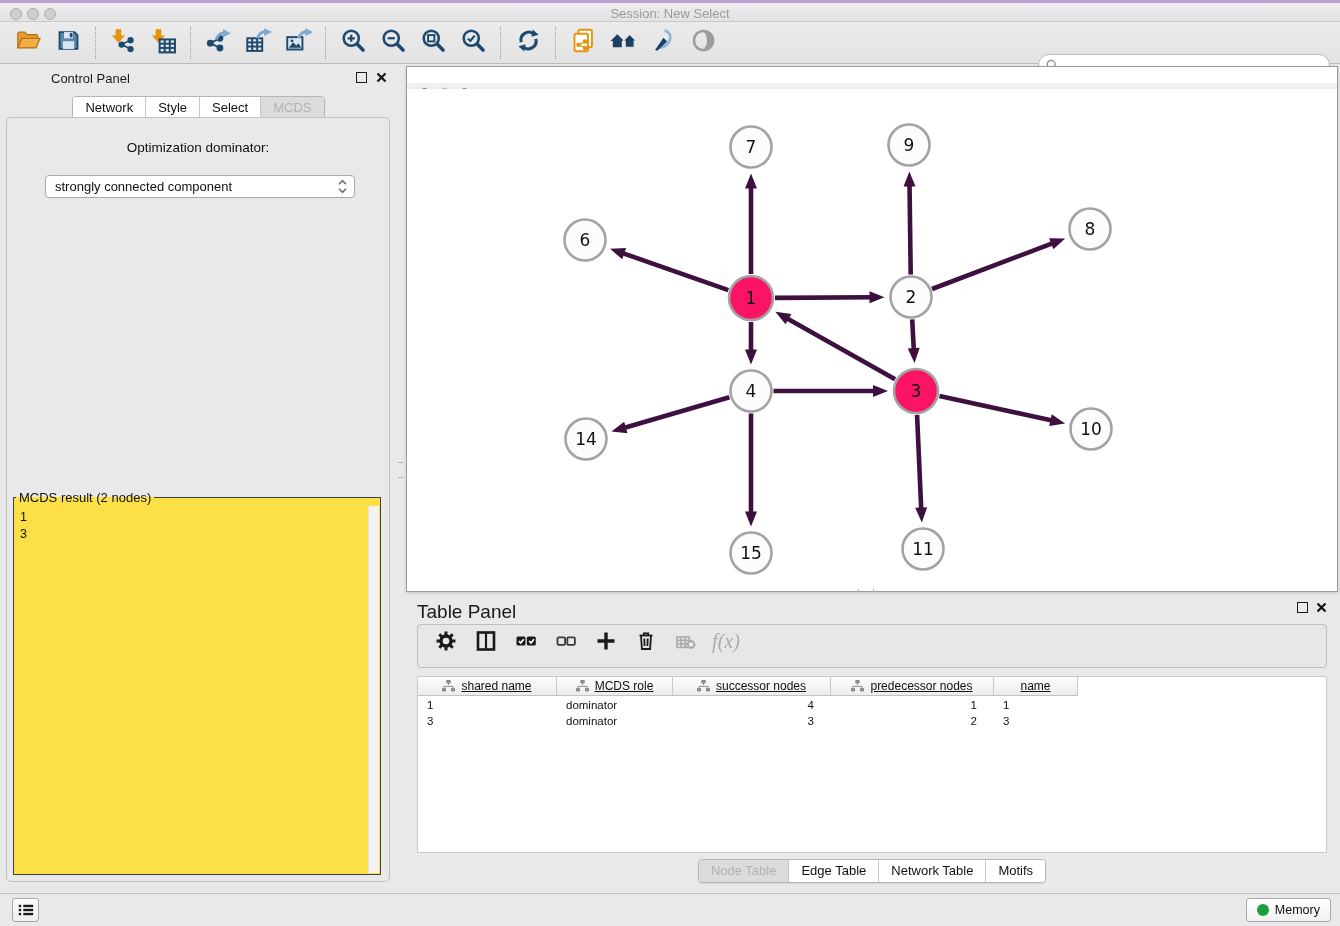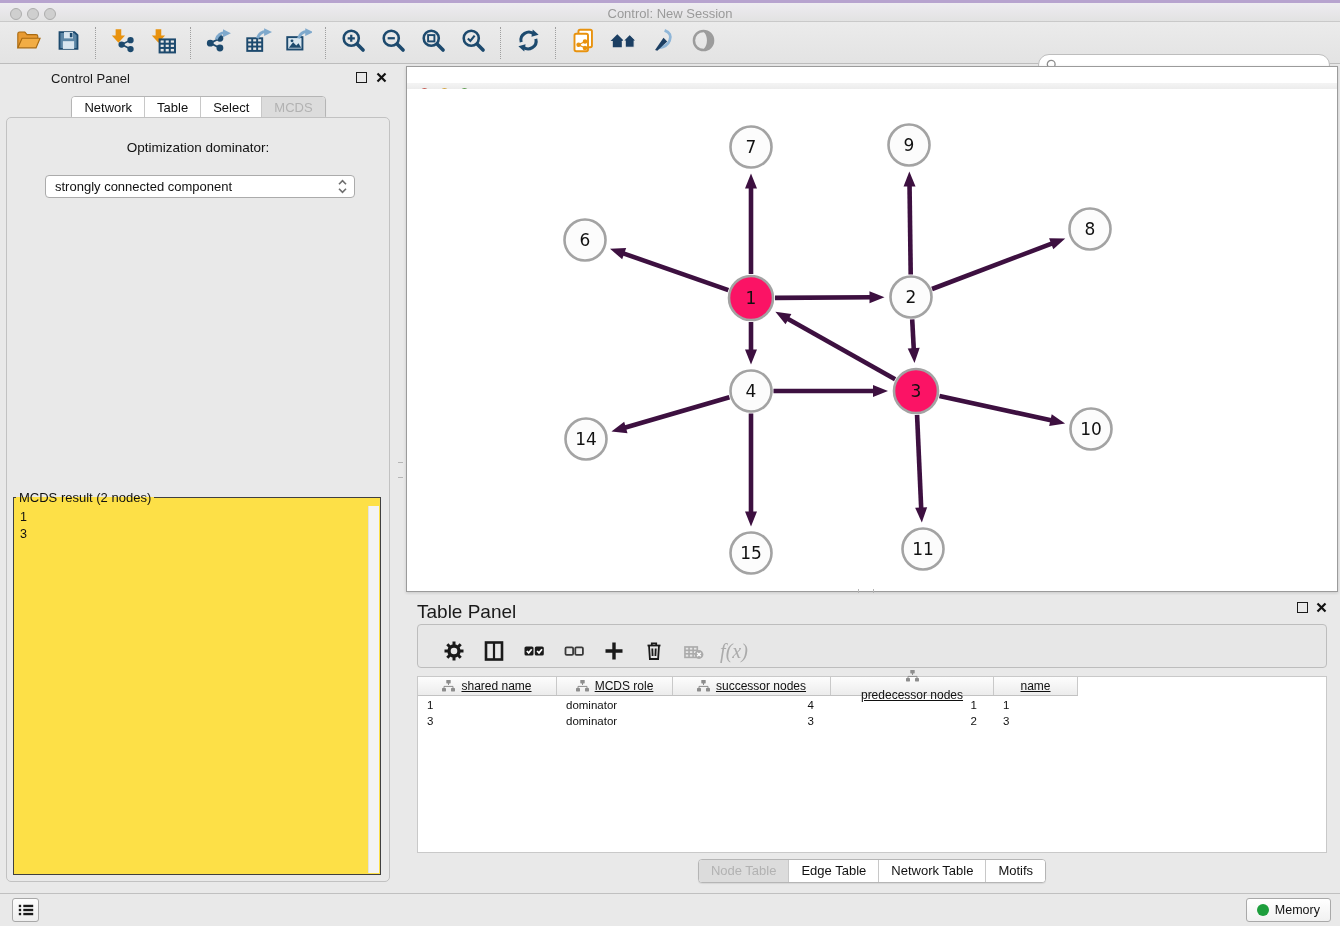--- a/index.html
+++ b/index.html
@@ -68,21 +68,21 @@
   #nw-title { position:absolute; left:0; right:0; top:3px; text-align:center; font-size:13px; color:#1a1a1a; }
   .tl2 { position:absolute; top:4.5px; width:13px; height:13px; border-radius:50%; }
   #nw-canvas { position:absolute; left:0; top:22px; right:0; bottom:0; background:#fff; overflow:hidden; }
   #graph-svg { position:absolute; left:0; top:0; }
   .node-label { font-family:"DejaVu Sans", sans-serif; font-size:17px; fill:#111; text-anchor:middle; }
   
   #table-panel { position:absolute; left:404px; top:595px; width:936px; height:295px; background:#e9e9e9; }
   #tp-title { position:absolute; left:13px; top:6px; font-size:19px; color:#1a1a1a; }
   #tp-toolbar { position:absolute; left:13px; right:13px; top:29px; height:44px;
     background:#e7e7e7; border:1px solid #bdbdbd; border-radius:4px;
-    display:flex; align-items:flex-end; padding-left:18px; gap:4px; }
+    display:flex; align-items:flex-start; padding-left:10px; gap:4px; }
   .tp-btn { width:36px; height:32px; display:flex; align-items:center; justify-content:center; }
   .tp-btn svg { width:24px; height:24px; }
   #nt-body { position:absolute; left:13px; right:13px; top:81px; bottom:37px;
     background:#fff; border:1px solid #c9c9c9; }
   #nt-header { position:absolute; left:0; top:0; height:19px; display:flex;
     background:linear-gradient(#fdfdfd,#ececec); border-bottom:1px solid #c2c2c2; }
   .nt-col { display:flex; align-items:center; justify-content:center; gap:6px;
     border-right:1px solid #c9c9c9; font-size:12px; color:#111;text-decoration:underline; }
   .nt-rows { position:absolute; left:0; right:0; top:20px; }
   .nt-row { display:flex; height:16px; }
@@ -103,21 +103,21 @@
   .grip-h { position:absolute; left:858px; top:589px; width:16px; height:4px;
     border-left:1px solid #b5b5b5; border-right:1px solid #b5b5b5; }
 </style>
 </head>
 <body>
 
 <div id="titlebar">
   <span class="tl-dot tl-gray" style="left:10px"></span>
   <span class="tl-dot tl-gray" style="left:27px"></span>
   <span class="tl-dot tl-gray" style="left:44px"></span>
-  <div id="win-title">Control: New Session</div>
+  <div id="win-title">Session: New Select</div>
 </div>
 
 <div id="toolbar">
   <div id="toolbar-buttons">
       <span class="tb-btn">
         <span><svg viewBox="0 0 24 24">
             <path d="M2.5 18.5 V6 q0-1.6 1.6-1.6 h4.6 l2 2.4 h8 q1.6 0 1.6 1.6 v1.6" fill="#e89b33" stroke="#a96a10" stroke-width="1"></path>
     <path d="M2.5 18.5 L6.3 10 h16 l-3.6 8.5 z" fill="#f2ad45" stroke="#a96a10" stroke-width="1"></path>
           </svg></span>
       </span>
@@ -281,21 +281,21 @@
 <div id="control-panel">
   <div id="cp-header">
     <span id="cp-title">Control Panel</span>
     <span class="panel-ctl float-box" style="right:30px"></span>
     <svg class="panel-ctl" style="right:10px" width="11" height="11" viewBox="0 0 11 11">
       <path d="M1.5 1.5 L9.5 9.5 M9.5 1.5 L1.5 9.5" stroke="#111" stroke-width="2.2"></path>
     </svg>
   </div>
   <div id="cp-tabs-wrap"><span class="tabs-row" id="cp-tabs">
         <span class="tab">Network</span>
-        <span class="tab">Table</span>
+        <span class="tab">Style</span>
         <span class="tab">Select</span>
         <span class="tab selected">MCDS</span>
       </span></div>
   <div id="cp-content">
     <div id="opt-label">Optimization dominator:</div>
     <div id="criterion-select">
       <span>strongly connected component</span>
       <svg class="stepper" width="11" height="15" viewBox="0 0 11 15">
         <path d="M2 5.2 L5.5 1.6 L9 5.2" stroke="#6e6e6e" stroke-width="1.6" fill="none"></path>
         <path d="M2 9.8 L5.5 13.4 L9 9.8" stroke="#6e6e6e" stroke-width="1.6" fill="none"></path>
@@ -569,21 +569,21 @@
               </g>
   <g fill="#8d8d8d">
                 <rect x="4.3" y="0" width="4.4" height="3.4" rx="0.6"></rect>
   <rect x="0" y="8" width="4" height="3.4" rx="0.6"></rect>
                 <rect x="9" y="8" width="4" height="3.4" rx="0.6"></rect>
               </g>
             </svg>
           </span>
           <span>successor nodes</span>
         </div>
-        <div class="nt-col" style="width: 163px; flex-direction: column;">
+        <div class="nt-col" style="width: 163px;">
           <span style="display: flex;">
             <svg width="13" height="12" viewBox="0 0 13 12">
   <g stroke="#8d8d8d" fill="none" stroke-width="1">
                 <path d="M6.5 3 v2 M2 8 V6.4 h9 V8"></path>
               </g>
   <g fill="#8d8d8d">
                 <rect x="4.3" y="0" width="4.4" height="3.4" rx="0.6"></rect>
   <rect x="0" y="8" width="4" height="3.4" rx="0.6"></rect>
                 <rect x="9" y="8" width="4" height="3.4" rx="0.6"></rect>
               </g>

